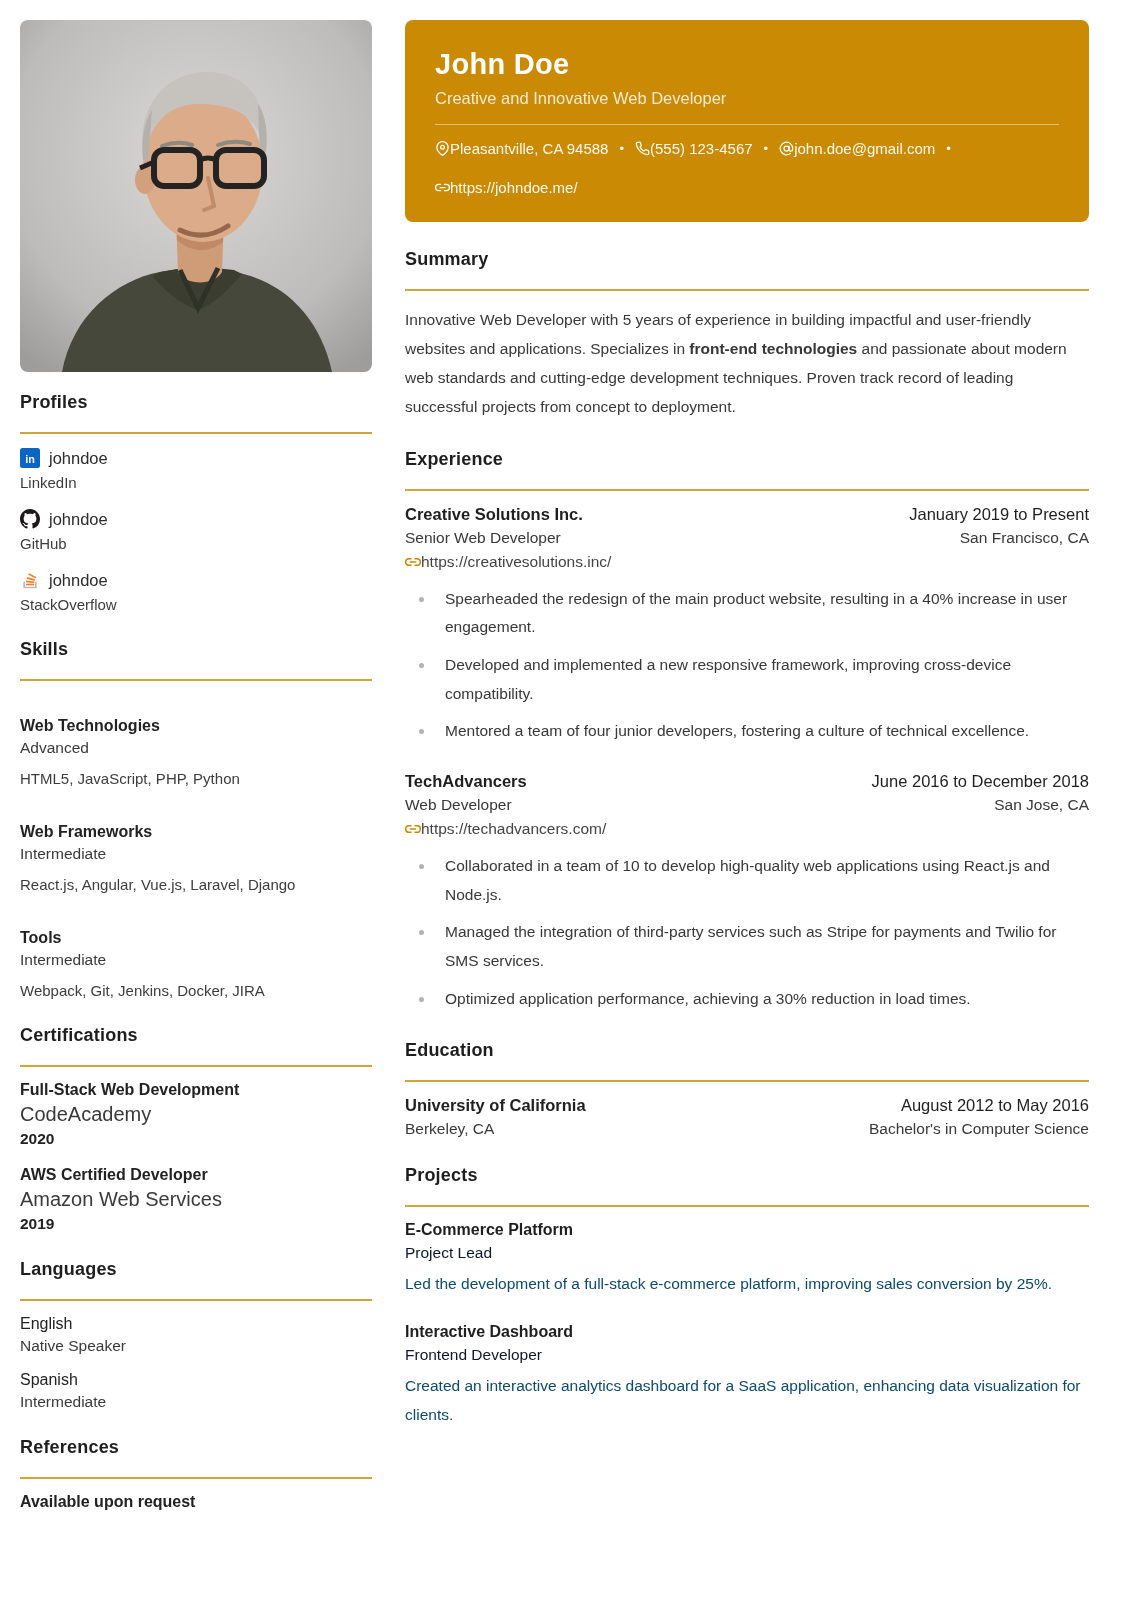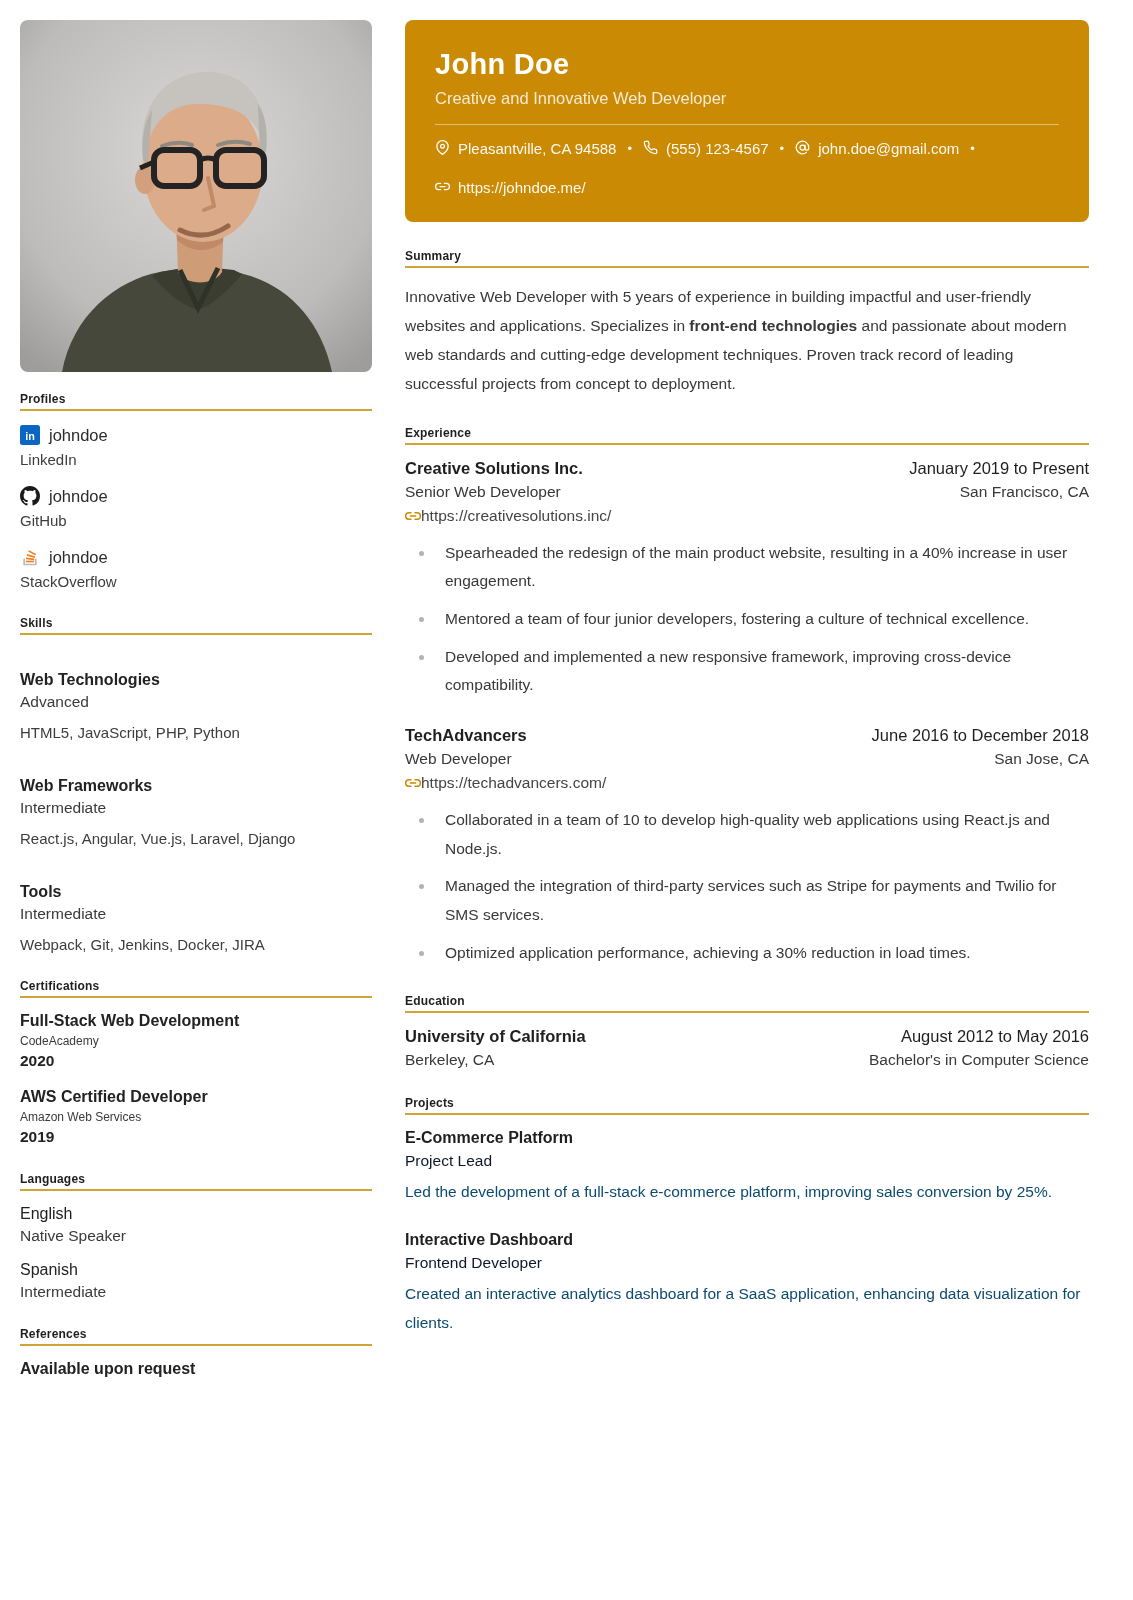--- a/index.html
+++ b/index.html
@@ -11,61 +11,61 @@
     -webkit-font-smoothing:antialiased;
   }
   .page { display:flex; padding:20px 44px 36px 20px; gap:33px; }
 
   
   .sidebar { width:352px; flex:0 0 352px; }
   .photo-wrap { width:352px; height:352px; border-radius:8px; overflow:hidden; margin-bottom:20px; }
   .photo-wrap svg { display:block; }
 
   .section-h {
-    font-size:12px; font-weight:700; color:#1e1e1e;
-    padding-bottom:3px; border-bottom:2px solid #d2a438;
+    font-size:18px; font-weight:700; color:#1e1e1e;
+    padding-bottom:19px; border-bottom:2px solid #d2a438;
     margin-bottom:14px; letter-spacing:.2px;
   }
   .side-section { margin-top:26px; }
   .side-section:first-of-type { margin-top:10px; }
 
   .profile-item { margin-bottom:18px; }
   .profile-line { display:flex; align-items:center; gap:9px; font-size:16.5px; color:#2c2c2c; }
   .profile-net { font-size:15px; color:#3d3d3d; margin-top:5px; }
   .pf-icon { width:20px; height:21px; display:inline-flex; }
   .pf-icon svg { width:20px; height:20px; }
 
   .skill-group { margin-bottom:18px;margin-top:36px; }
   .skill-name { font-size:16px; font-weight:700; color:#222; }
   .skill-level { font-size:15.5px; color:#3a3a3a; margin-top:4px; }
   .skill-keywords { font-size:15px; color:#3d3d3d; margin-top:13px; }
 
   .cert-item { margin-bottom:18px; }
   .cert-title { font-size:16px; font-weight:700; color:#222; }
-  .cert-issuer { font-size:12px; color:#3a3a3a; margin-top:4px; }
+  .cert-issuer { font-size:20px; color:#3a3a3a; margin-top:4px; }
   .cert-year { font-size:15.5px; font-weight:700; color:#222; margin-top:4px; }
 
   .lang-item { margin-bottom:16px; }
   .lang-name { font-size:16px; font-weight:400; color:#222; }
   .lang-level { font-size:15.5px; color:#3a3a3a; margin-top:4px; }
 
   .refs-note { font-size:16px; font-weight:700; color:#222; }
 
   
   .main { flex:1; min-width:0; }
 
   .banner {
     background:#ca8a04; border-radius:8px;
     padding:28px 30px 26px 30px; color:#fff;
   }
   .banner-name { font-size:29px; font-weight:700; letter-spacing:.3px; }
   .banner-title { font-size:16.5px; color:rgba(255,255,255,.82); margin-top:8px; }
   .banner-rule { border:none; border-top:1px solid rgba(255,255,255,.45); margin:16px 0 15px 0; }
   .contact-row { display:flex; flex-wrap:wrap; align-items:center; column-gap:11px; row-gap:11px; font-size:15px; color:rgba(255,255,255,.95); }
-  .contact-item { display:inline-flex; align-items:flex-start; gap:8px; }
+  .contact-item { display:inline-flex; align-items:center; }
   .contact-item svg { width:15px; height:15px; }
   .dot-sep { color:rgba(255,255,255,.95); font-size:13px; }
   .flex-break { flex-basis:100%; height:0; }
 
   .main-section { margin-top:27px; }
 
   .para { font-size:15.5px; line-height:1.88; color:#383838; }
 
   .entry { margin-bottom:26px; }
   .entry:last-child { margin-bottom:0; }
@@ -318,22 +318,22 @@
               <svg viewBox="0 0 24 24" fill="none" stroke="#ca8a04" stroke-width="2.2" stroke-linecap="round" stroke-linejoin="round">
                 <path d="M15 7h3a5 5 0 0 1 0 10h-3"></path>
                 <path d="M9 17H6A5 5 0 0 1 6 7h3"></path>
                 <line x1="8" y1="12" x2="16" y2="12"></line>
               </svg>
               <span>https://creativesolutions.inc/</span>
             </a>
             <ul class="bullets">
 
             <li>Spearheaded the redesign of the main product website, resulting in a 40% increase in user engagement.</li>
+              <li>Developed and implemented a new responsive framework, improving cross-device compatibility.</li>
               <li>Mentored a team of four junior developers, fostering a culture of technical excellence.</li>
-              <li>Developed and implemented a new responsive framework, improving cross-device compatibility.</li>
             </ul>
           </div>
 
           <div class="entry">
             <div class="entry-row">
               <span class="entry-company">TechAdvancers</span>
               <span class="entry-dates">June 2016 to December 2018</span>
             </div>
             <div class="entry-row">
               <span class="entry-role">Web Developer</span>

